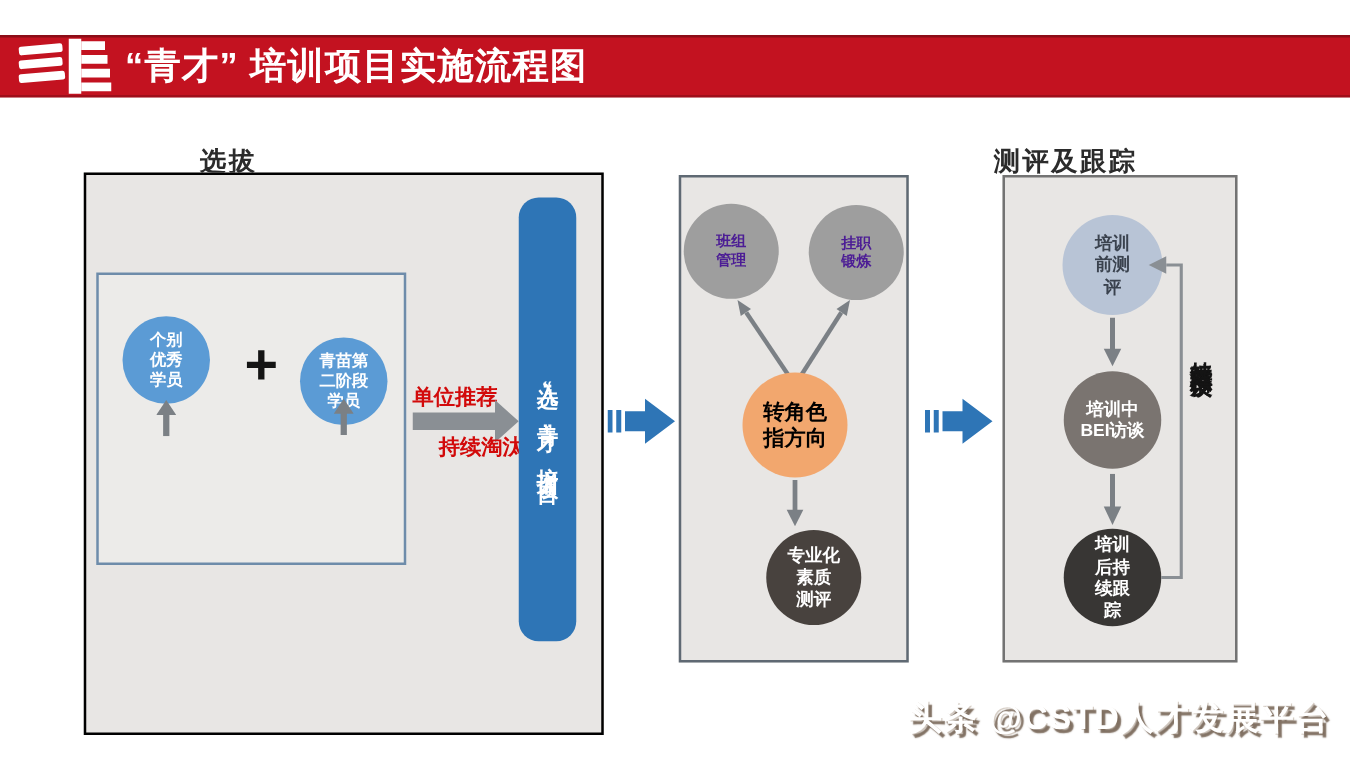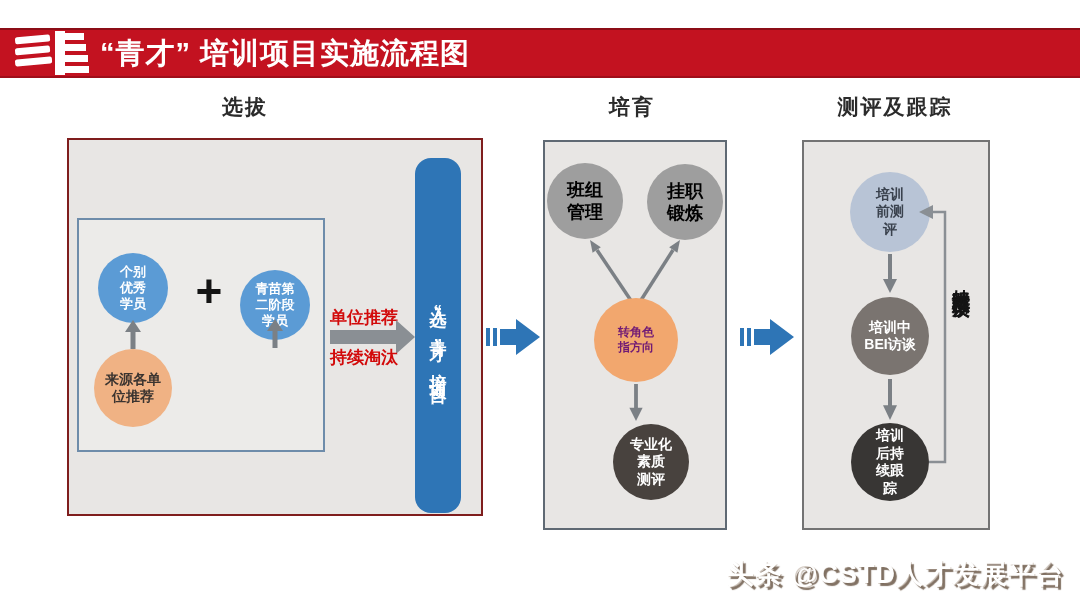--- a/index.html
+++ b/index.html
@@ -7,64 +7,64 @@
         font-family:"Liberation Sans",sans-serif;}
 
   
   .banner{position:absolute;left:0;top:28px;width:1080px;height:50px;background:var(--banner_red);
           box-shadow:inset 0 2px 0 rgba(0,0,0,.28), inset 0 -2px 0 rgba(0,0,0,.18);}
   .logo{position:absolute;left:14px;top:2px;width:76px;height:46px;}
   .page-title{position:absolute;left:100px;top:0;margin:0;height:50px;line-height:50px;
           font-size:29px;font-weight:bold;color:#ffffff;letter-spacing:1px;}
 
   
-  .col-title{position:absolute;top:93px;font-size:21px;font-weight:bold;color:#2b2b2b;
-          text-align:center;letter-spacing:2px;}
+  .col-title{position:absolute;top:115px;font-size:21px;font-weight:bold;color:#2b2b2b;
+          text-align:left;letter-spacing:2px;}
   .t-sel{left:160px;width:170px;}
   .t-cul{left:557px;width:150px;}
   .t-trk{left:795px;width:200px;}
 
   
   .panel{position:absolute;background:var(--panel_bg);box-sizing:border-box;}
-  .panel-selection{left:67px;top:138px;width:416px;height:378px;border:2px solid #7f1d1d;}
+  .panel-selection{left:67px;top:138px;width:416px;height:450px;border:2px solid #000000;}
   .panel-cultivation{left:543px;top:140px;width:184px;height:390px;border:2px solid #5f6973;}
   .panel-tracking{left:802px;top:140px;width:188px;height:390px;border:2px solid #737373;}
   .inner-box{position:absolute;left:8px;top:78px;width:248px;height:234px;box-sizing:border-box;
           border:2px solid #6e8caa;background:#ecebe9;}
 
   
   .circle{position:absolute;border-radius:50%;display:flex;align-items:center;justify-content:center;
           text-align:center;white-space:pre-line;font-weight:bold;line-height:1.25;}
   .c-blue{background:var(--blue);color:#fff;font-size:13px;}
   .c-orange{background:var(--orange);color:#3b3430;font-size:14px;}
   .c-b1{left:29px;top:113px;width:70px;height:70px;}
   .c-b2{left:171px;top:130px;width:70px;height:70px;}
   .c-o1{left:25px;top:209px;width:78px;height:78px;}
   .c-o2{left:167px;top:207px;width:78px;height:78px;}
   .plus{position:absolute;left:118px;top:125px;width:44px;height:52px;font-size:46px;font-weight:bold;
           color:#141414;text-align:center;line-height:52px;}
 
-  .c-gray{background:var(--gray_circle);color:#000000;font-size:18px;}
+  .c-gray{background:var(--gray_circle);color:#4c1d95;font-size:12px;}
   .c-g1{left:2px;top:21px;width:76px;height:76px;}
   .c-g2{left:102px;top:22px;width:76px;height:76px;}
   .c-role{left:49px;top:156px;width:84px;height:84px;background:var(--orange_deep);
-          color:#701a75;font-size:12px;}
+          color:#000000;font-size:17px;}
   .c-dark{left:68px;top:282px;width:76px;height:76px;background:var(--dark_circle);color:#fff;font-size:14px;}
 
   .c-pre{left:46px;top:30px;width:80px;height:80px;background:var(--light_blue_circle);
           color:#3a424e;font-size:14px;}
   .c-bei{left:47px;top:155px;width:78px;height:78px;background:var(--mid_gray_circle);color:#fff;font-size:14px;}
   .c-post{left:47px;top:281px;width:78px;height:78px;background:var(--darkest_circle);color:#fff;font-size:14px;}
 
   
   .abs{position:absolute;}
   .red-label{position:absolute;left:261px;width:110px;font-size:17px;font-weight:bold;
           color:var(--accent_red);line-height:20px;text-align:left;}
   .rl-top{top:168px;}
-  .rl-bot{top:208px;}
+  .rl-bot{top:208px;text-align:center;}
 
   
   .result-bar{position:absolute;left:346px;top:18px;width:46px;height:355px;border-radius:16px;
           background:var(--dark_blue);color:#fff;display:flex;align-items:center;justify-content:center;
           writing-mode:vertical-rl;text-orientation:upright;font-size:17px;font-weight:bold;letter-spacing:5px;}
 
   .loop-label{position:absolute;left:145px;top:132px;writing-mode:vertical-rl;text-orientation:upright;
           font-size:18px;font-weight:bold;color:#141414;letter-spacing:2px;}
 
   .ff1{left:486px;top:314px;}
@@ -89,21 +89,20 @@
         <rect x="51" y="3" width="19" height="7"></rect>
         <rect x="51" y="14" width="21" height="7"></rect>
         <rect x="51" y="25" width="23" height="7"></rect>
         <rect x="51" y="36" width="24" height="7"></rect>
       </g>
     </svg>
     <h1 class="page-title">“青才” 培训项目实施流程图</h1>
   </header>
 
   <div class="col-title t-sel">选拔</div>
-  <div class="col-title t-cul">培育</div>
   <div class="col-title t-trk">测评及跟踪</div>
 
   <section class="panel panel-selection">
     <div class="inner-box"></div>
 
     <div class="circle c-blue c-b1">个别
 优秀
 学员</div>
     <div class="plus">+</div>
     <div class="circle c-blue c-b2">青苗第
@@ -112,22 +111,20 @@
 
     <svg class="abs" style="left:56px;top:180px" width="16" height="29" viewBox="0 0 16 29">
       <polygon points="8,0 16,12 0,12" fill="#7b8085"></polygon>
         <rect x="5.5" y="11" width="5" height="18" fill="#7b8085"></rect>
     </svg>
     <svg class="abs" style="left:198px;top:179px" width="16" height="29" viewBox="0 0 16 29">
       <polygon points="8,0 16,12 0,12" fill="#7b8085"></polygon>
         <rect x="5.5" y="11" width="5" height="18" fill="#7b8085"></rect>
     </svg>
 
-    <div class="circle c-orange c-o1">来源各单
-位推荐</div>
 
     <div class="red-label rl-top">单位推荐</div>
     <svg class="abs" style="left:261px;top:177px" width="85" height="40" viewBox="0 0 85 40">
       <rect x="0" y="13" width="66" height="14" fill="#8a8f94"></rect>
         <polygon points="66,3 85,20 66,37" fill="#8a8f94"></polygon>
     </svg>
     <div class="red-label rl-bot">持续淘汰</div>
 
     <div class="result-bar">入选“青才”培训项目</div>
   </section>

